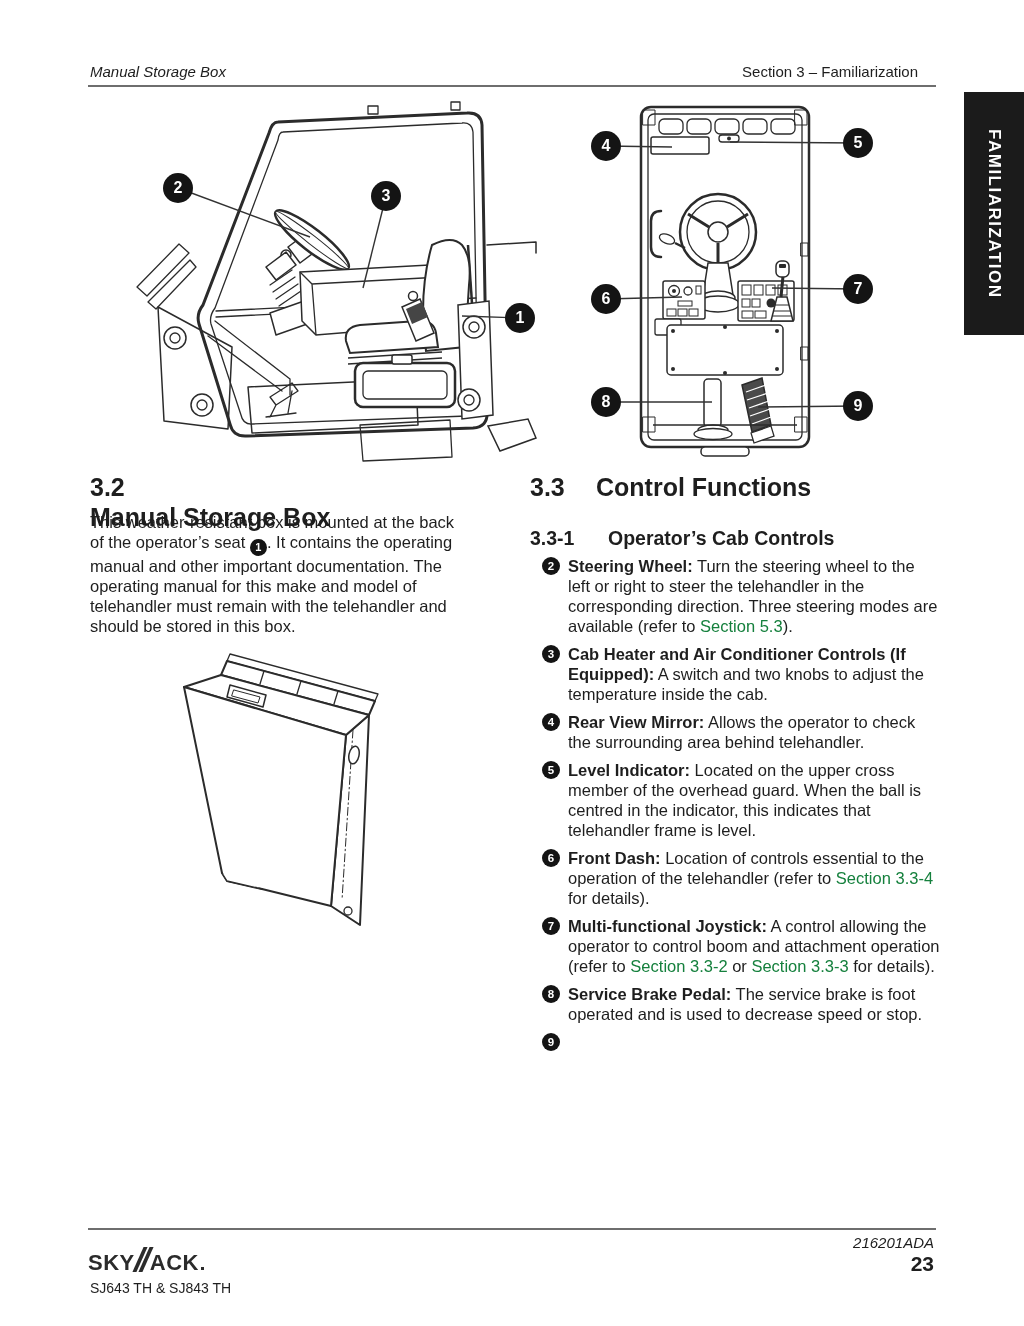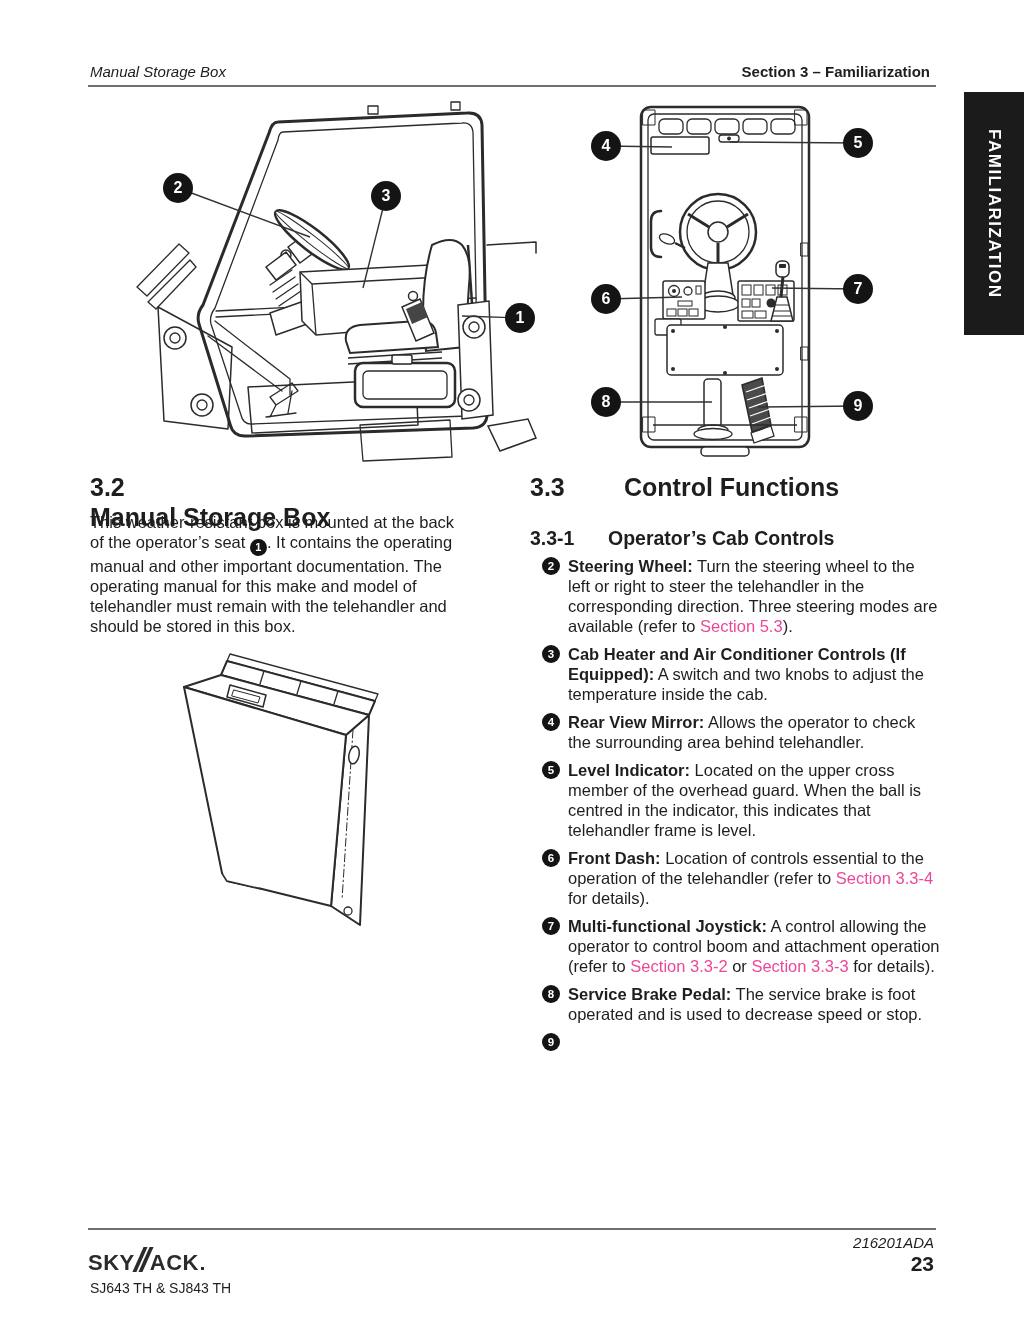--- a/index.html
+++ b/index.html
@@ -1,21 +1,21 @@
 <!DOCTYPE html>
 <html><head>
 <meta charset="utf-8">
 <style>
   html,body{margin:0;padding:0;background:#ffffff;}
   .page{position:relative;width:1024px;height:1326px;background:#ffffff;overflow:hidden;
         font-family:"Liberation Sans", sans-serif;color:#1e1e1e;border-radius:7px;}
 
   
   .hdr-left{position:absolute;left:90px;top:63px;font-style:italic;font-size:15px;}
-  .hdr-right{position:absolute;right:94px;top:63px;font-weight:bold;font-size:15px;margin-left:46px;}
+  .hdr-right{position:absolute;right:106px;top:63px;font-weight:normal;font-size:15px;margin-left:46px;}
   .rule{position:absolute;left:88px;width:848px;height:2px;background:#6e6e6e;}
   .hdr-rule{top:85px;}
   .ftr-rule{top:1228px;height:1.7px;}
   .ftr-model{position:absolute;left:90px;top:1280px;font-size:14px;}
   .ftr-doc{position:absolute;right:90px;top:1234px;font-style:italic;font-size:15px;}
   .pagenum{position:absolute;right:90px;top:1252px;font-weight:bold;font-size:21px;}
   .logo{position:absolute;left:88px;top:1250px;font-weight:bold;font-size:22px;letter-spacing:.5px;
         color:#2b2b2b;display:flex;align-items:baseline;}
   .logo .bolt{position:relative;display:inline-block;width:14px;height:20px;margin:0 0 0 1px;}
   .logo .bolt i{position:absolute;top:-3px;width:4px;height:25px;background:#2b2b2b;transform:skewX(-24deg);}
@@ -33,31 +33,31 @@
   #diag-left{left:120px;top:95px;width:440px;height:370px;}
   #diag-right{left:575px;top:95px;width:380px;height:370px;}
   .diagram svg.art{position:absolute;left:0;top:0;}
   .callout-line-svg{position:absolute;left:0;top:0;pointer-events:none;}
   .callout{position:absolute;width:30px;height:30px;border-radius:50%;background:#141414;color:#fff;
            font-weight:bold;font-size:16px;display:flex;align-items:center;justify-content:center;}
 
   
   .sec-head{position:absolute;display:flex;font-weight:bold;font-size:25px;line-height:30px;}
   #h32{left:90px;top:472px;flex-direction:column;}
-  #h33{left:530px;top:472px;gap:28px;}
+  #h33{left:530px;top:472px;}
   #h32 .sec-num{width:62px;}
   #h33 .sec-num{width:66px;}
   .sub-head{position:absolute;left:530px;top:526px;display:flex;font-weight:bold;font-size:19.5px;line-height:24px;}
   .sub-head .sec-num{width:78px;}
 
   
   .para{position:absolute;left:90px;top:512px;width:378px;font-size:16.5px;line-height:20px;}
   .b{font-weight:bold;}
   .i{font-style:italic;}
-  .link{color:#ec4899;}
+  .link{color:#15803d;}
   .badge{display:inline-flex;width:17px;height:17px;border-radius:50%;background:#141414;color:#fff;
          font-size:11px;font-weight:bold;align-items:center;justify-content:center;vertical-align:-3px;}
 
   
   .fig{position:absolute;left:170px;top:645px;width:300px;height:292px;}
   .fig-caption{position:absolute;left:142px;top:941px;width:300px;text-align:center;font-size:16.5px;}
 
   
   .controls{position:absolute;left:530px;top:556px;width:410px;}
   .ctrl-item{position:relative;padding-left:38px;margin-bottom:8px;font-size:16.5px;line-height:20px;}

